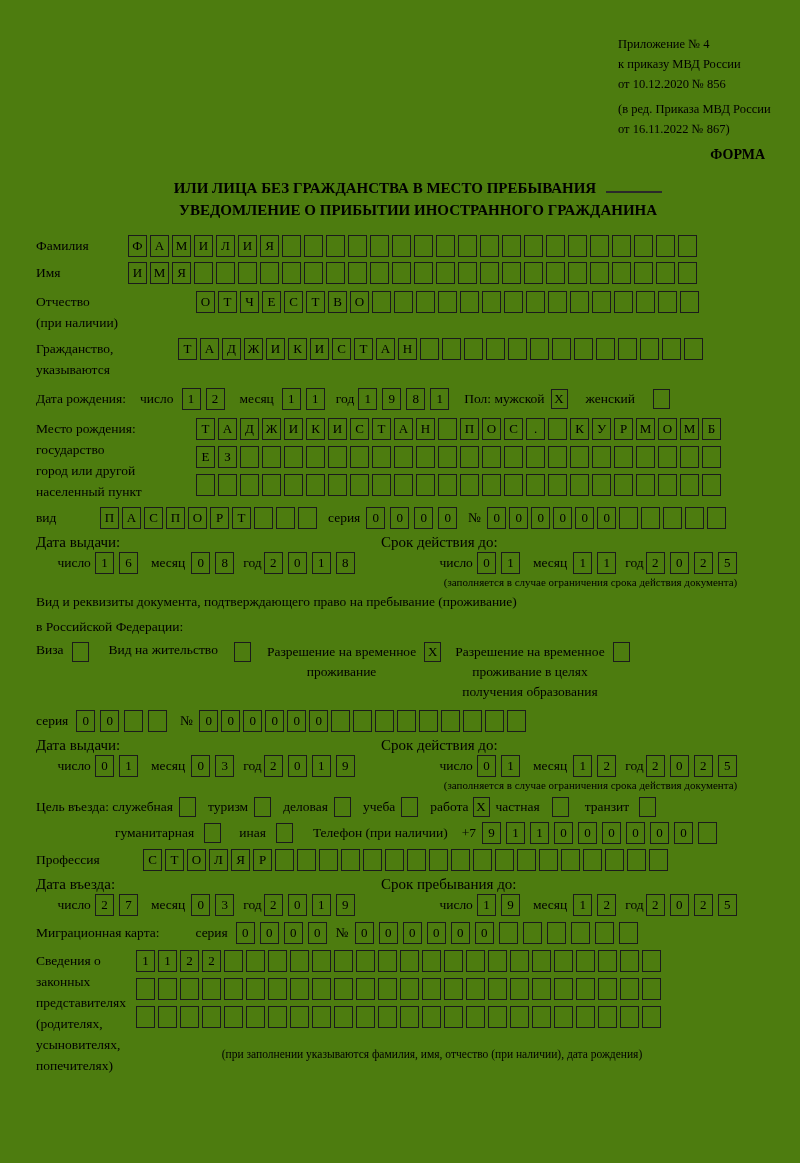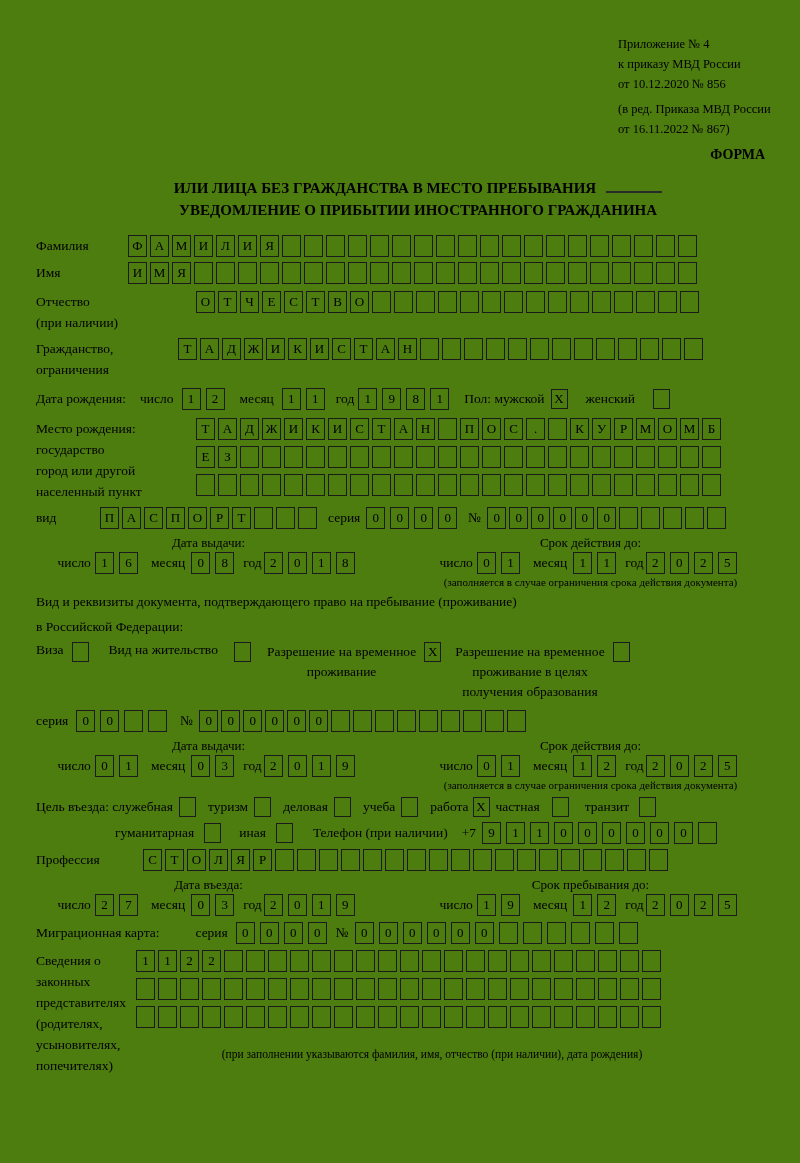--- a/index.html
+++ b/index.html
@@ -28,21 +28,21 @@
   .mb6{margin-bottom:6px}.mt5{margin-top:5px}.mt6{margin-top:6px}.mt7{margin-top:7px}
   .mt8{margin-top:8px}.mt14{margin-top:14px}
   .ml2{margin-left:2px}.ml4{margin-left:4px}.ml6{margin-left:6px}.ml8{margin-left:8px}
   .ml10{margin-left:10px}.ml12{margin-left:12px}.ml14{margin-left:14px}.ml16{margin-left:16px}
   .ml18{margin-left:18px}.ml20{margin-left:20px}.ml36{margin-left:36px}.ml79{margin-left:79px}
   .docheading{margin-top:4px;text-align:center;font-weight:bold;font-size:13px;margin-right:30px}
   .dates{display:flex;margin-top:5px}
   .dcol{flex:none}
   .dleft{width:345px}
   .dright{width:419px;}
-  .dhead{text-align:center;font-size:13px;line-height:17px}
+  .dhead{font-size:15px;line-height:17px}
   .dline{display:flex;align-items:center;justify-content:center;margin-top:1px;white-space:nowrap}
   .dnote{margin-top:2px;text-align:center;font-size:11px}
   .ptext{font-size:13.5px;line-height:18px}
   .ctext{flex:none;text-align:center;line-height:20px;font-size:13.5px}
   .rnote{margin-top:20px;text-align:center;font-size:11.5px;width:592px}
 </style>
 </head>
 <body>
 
 <div class="page">
@@ -155,21 +155,21 @@
         <span class="cell"></span>
         <span class="cell"></span>
         <span class="cell"></span>
         <span class="cell"></span>
       </div>
   </div>
 
   <div class="frow top mt5">
     <div class="lbl2 w142">
       <div>Гражданство,</div>
-      <div>ограничения</div>
+      <div>указываются</div>
     </div>
     <div class="cells">
         <span class="cell">Т</span>
         <span class="cell">А</span>
         <span class="cell">Д</span>
         <span class="cell">Ж</span>
         <span class="cell">И</span>
         <span class="cell">К</span>
         <span class="cell">И</span>
         <span class="cell">С</span>

